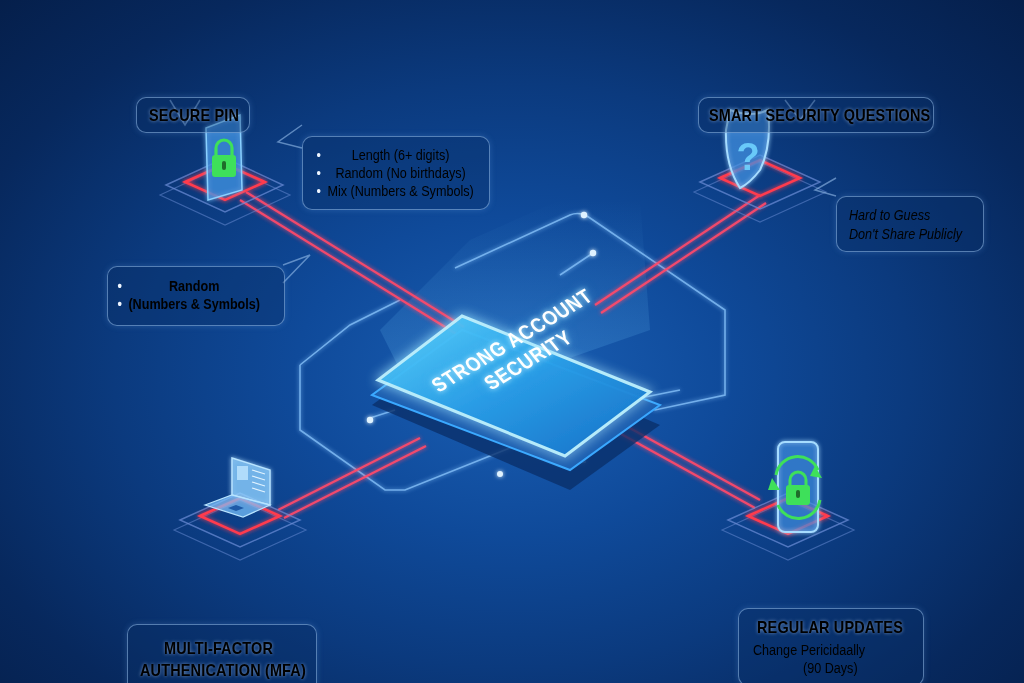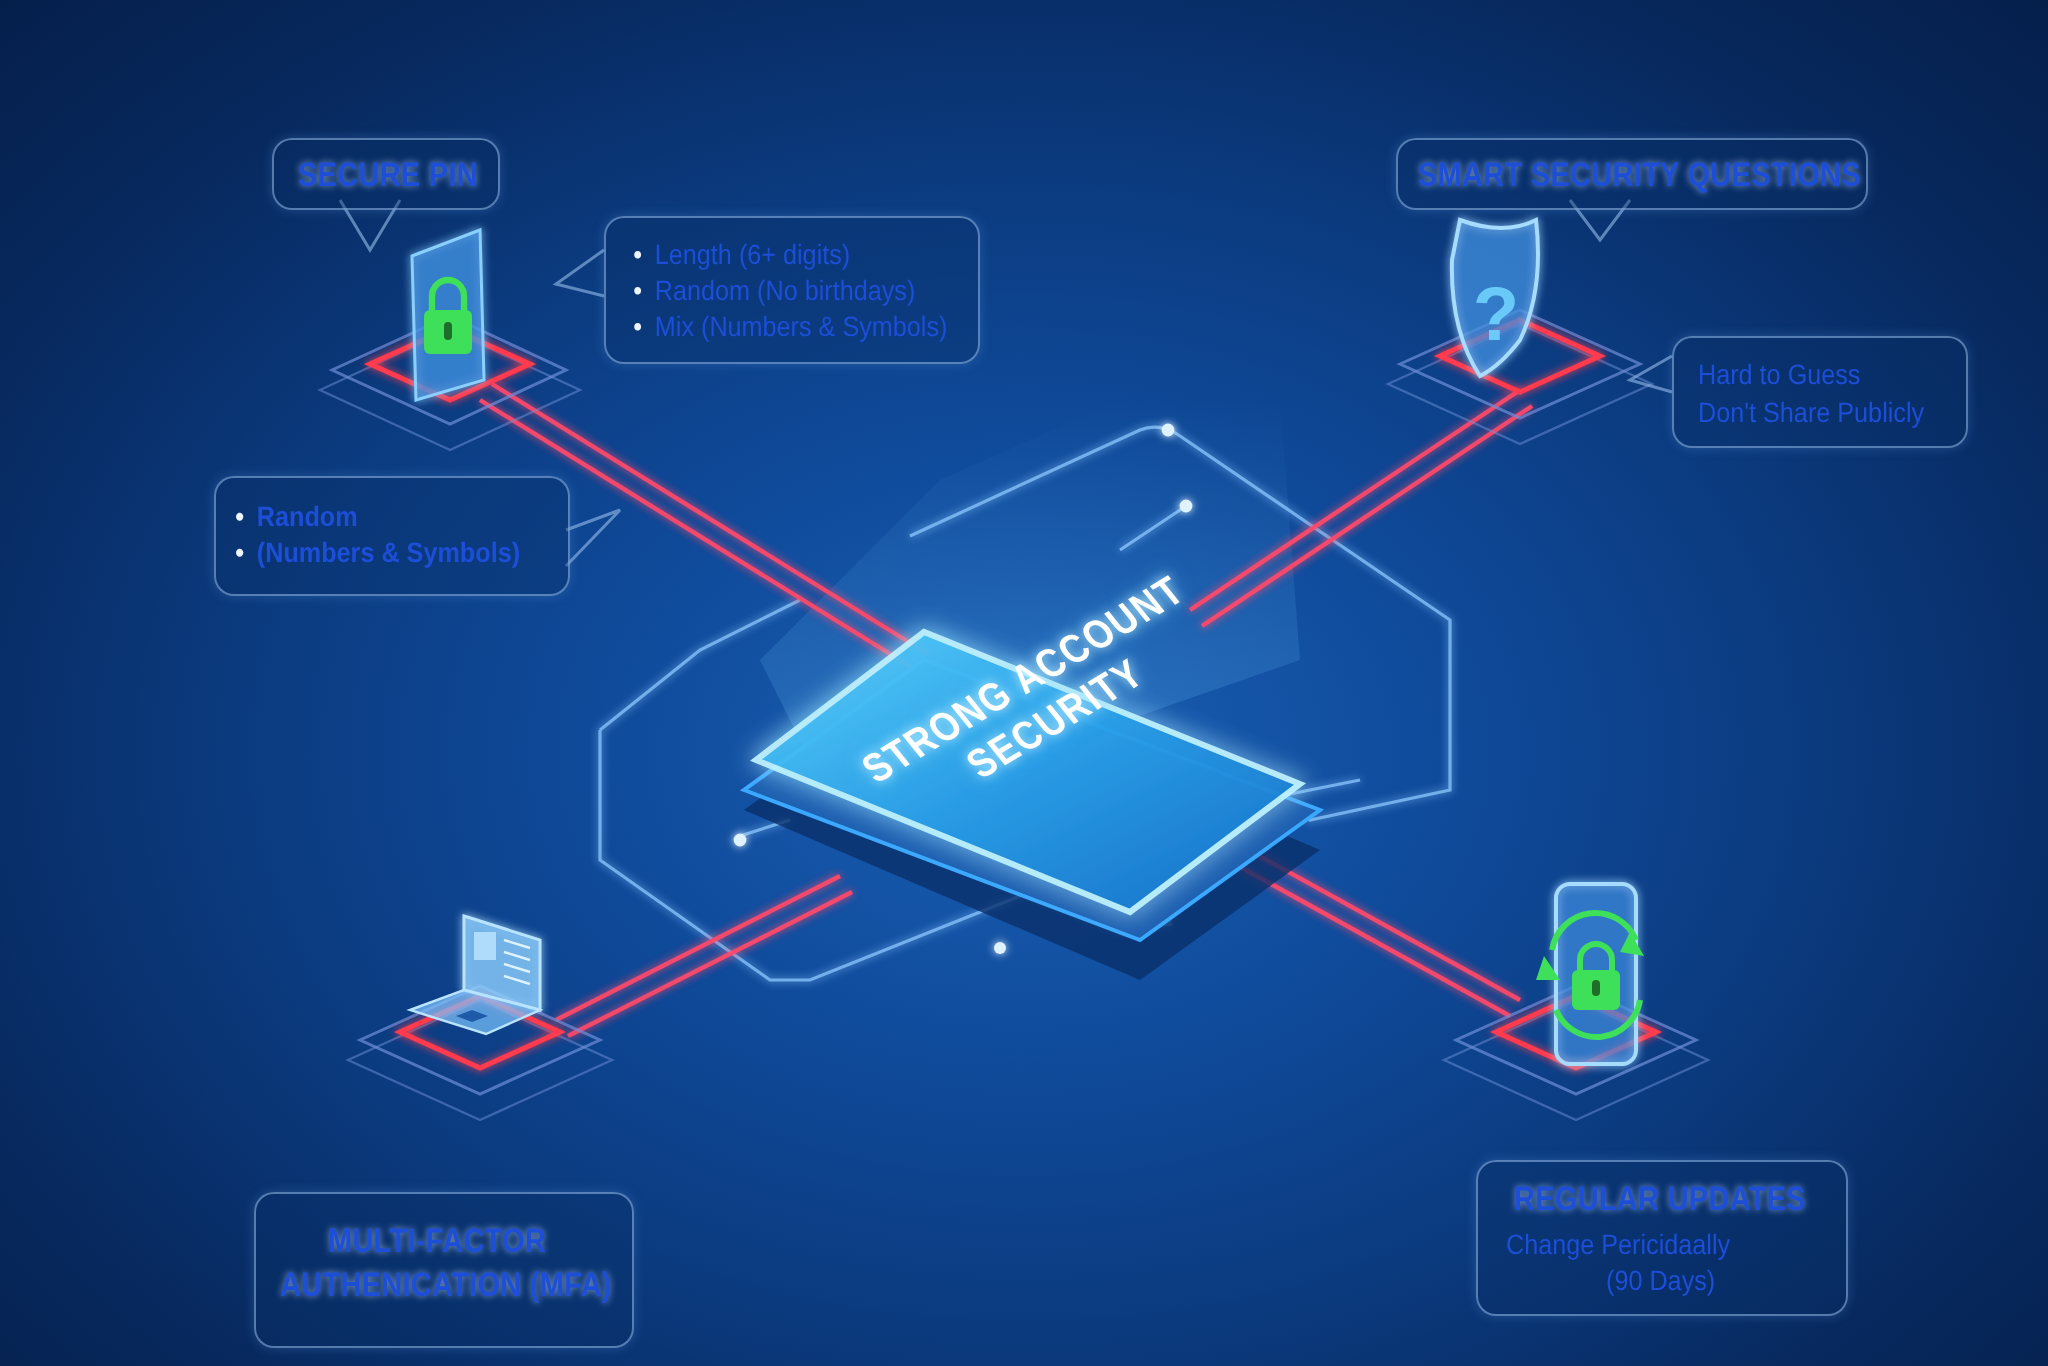--- a/index.html
+++ b/index.html
@@ -9,32 +9,33 @@
       font-family: "Liberation Sans", sans-serif;
       color: #e8f1ff;
     }
     #scene { position: absolute; left: 0; top: 0; width: 1024px; height: 683px; }
     .callout {
       position: absolute;
       border: 1.5px solid rgba(150, 190, 235, 0.55);
       border-radius: 10px;
       background: rgba(10, 45, 100, 0.35);
       box-shadow: 0 0 6px rgba(110, 170, 240, 0.25);
-      color: #1d4ed8;
+      color: #000000;
+      margin-top: 28px;
     }
     .title-text {
       font-family: "Liberation Sans", sans-serif;
       font-weight: bold;
       letter-spacing: 0.2px;
       transform: scaleX(0.85);
       transform-origin: left center;
       white-space: nowrap;
       text-shadow: 0 0 4px rgba(200, 225, 255, 0.6);
     }
-    .bul-list { list-style: none; margin: 0; padding: 0; }
+    .bul-list { list-style: none; margin: 0; padding: 0; text-align: center; }
     .bul-list li {
       position: relative; padding-left: 16px; white-space: nowrap;
       font-size: 14px; line-height: 18px;
       transform: scaleX(0.9); transform-origin: left center;
     }
     .bul-list li::before {
       content: "•"; position: absolute; left: 4px; top: 0; color: #eef5ff;
     }
     .plain-line {
       font-size: 14px; line-height: 18px; white-space: nowrap;
@@ -200,21 +201,21 @@
   <ul class="bul-list" style="position:absolute; left:6px; top:10px;font-weight:bold;">
     <li>Random</li>
     <li>(Numbers &amp; Symbols)</li>
   </ul>
 </div>
 
 <div class="callout" style="left:698px; top:69px; width:234px; height:34px;text-decoration:underline;">
   <div class="title-text" style="position:absolute; left:10px; top:8px; font-size:17px;">SMART SECURITY QUESTIONS</div>
 </div>
 
-<div class="callout" style="left:836px; top:168px; width:146px; height:54px;">
+<div class="callout" style="left:836px; top:168px; width:146px; height:54px;font-style:italic;">
   <div class="plain-line" style="position:absolute; left:12px; top:9px;">Hard to Guess</div>
   <div class="plain-line" style="position:absolute; left:12px; top:28px;">Don't Share Publicly</div>
 </div>
 
 <div class="callout" style="left:127px; top:596px; width:188px; height:76px;">
   <div class="title-text" style="position:absolute; left:36px; top:14px; font-size:17px;">MULTI-FACTOR</div>
   <div class="title-text" style="position:absolute; left:12px; top:36px; font-size:17px;">AUTHENICATION (MFA)</div>
 </div>
 
 <div class="callout" style="left:738px; top:580px; width:184px; height:76px;">

